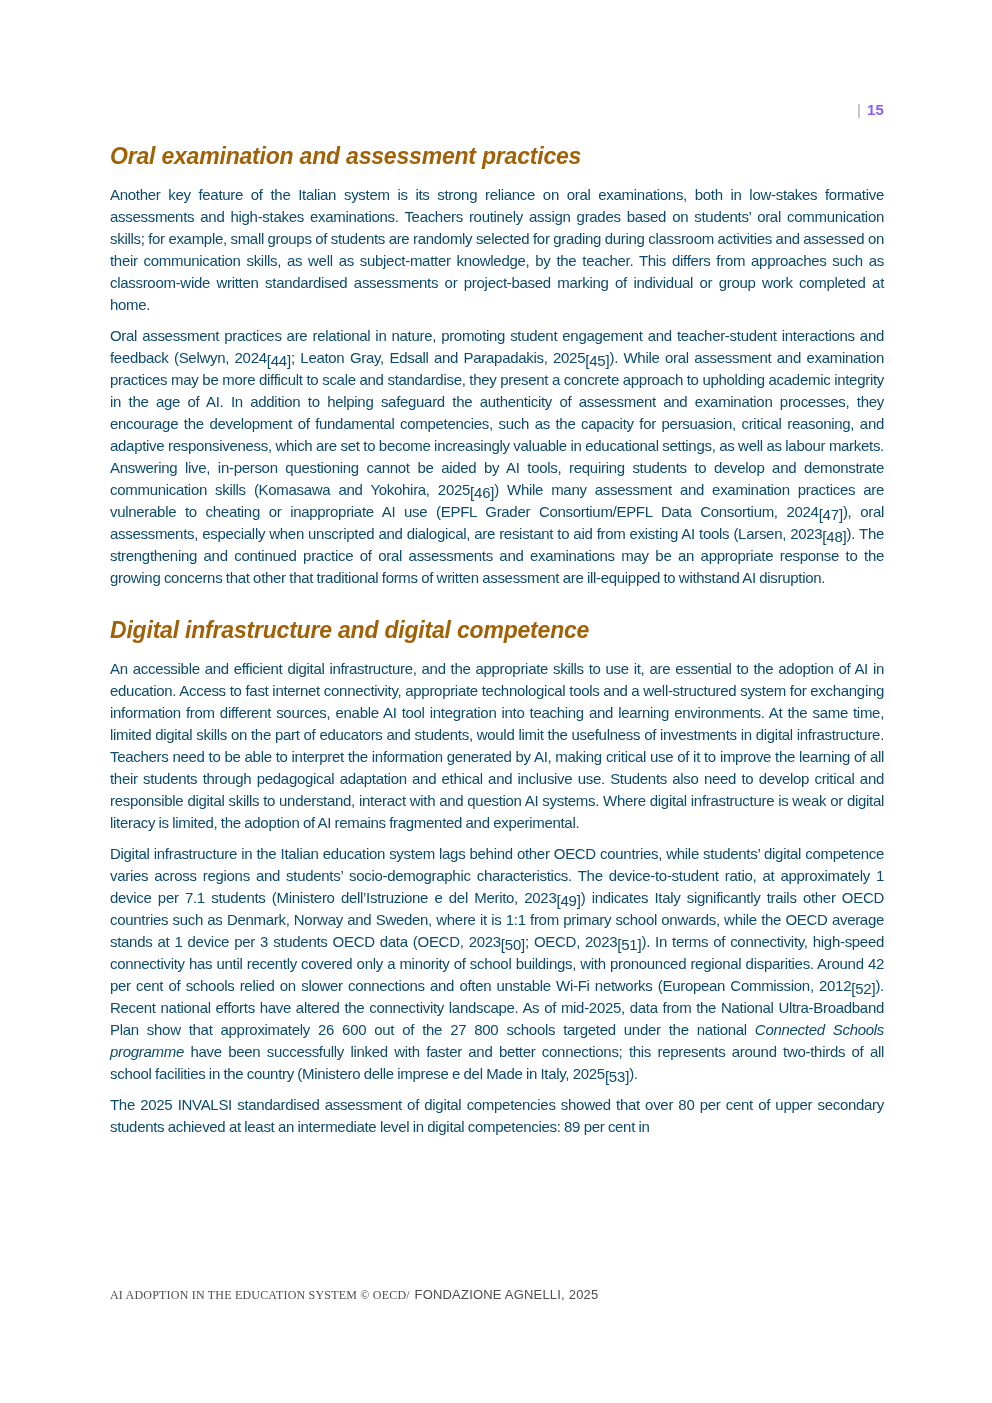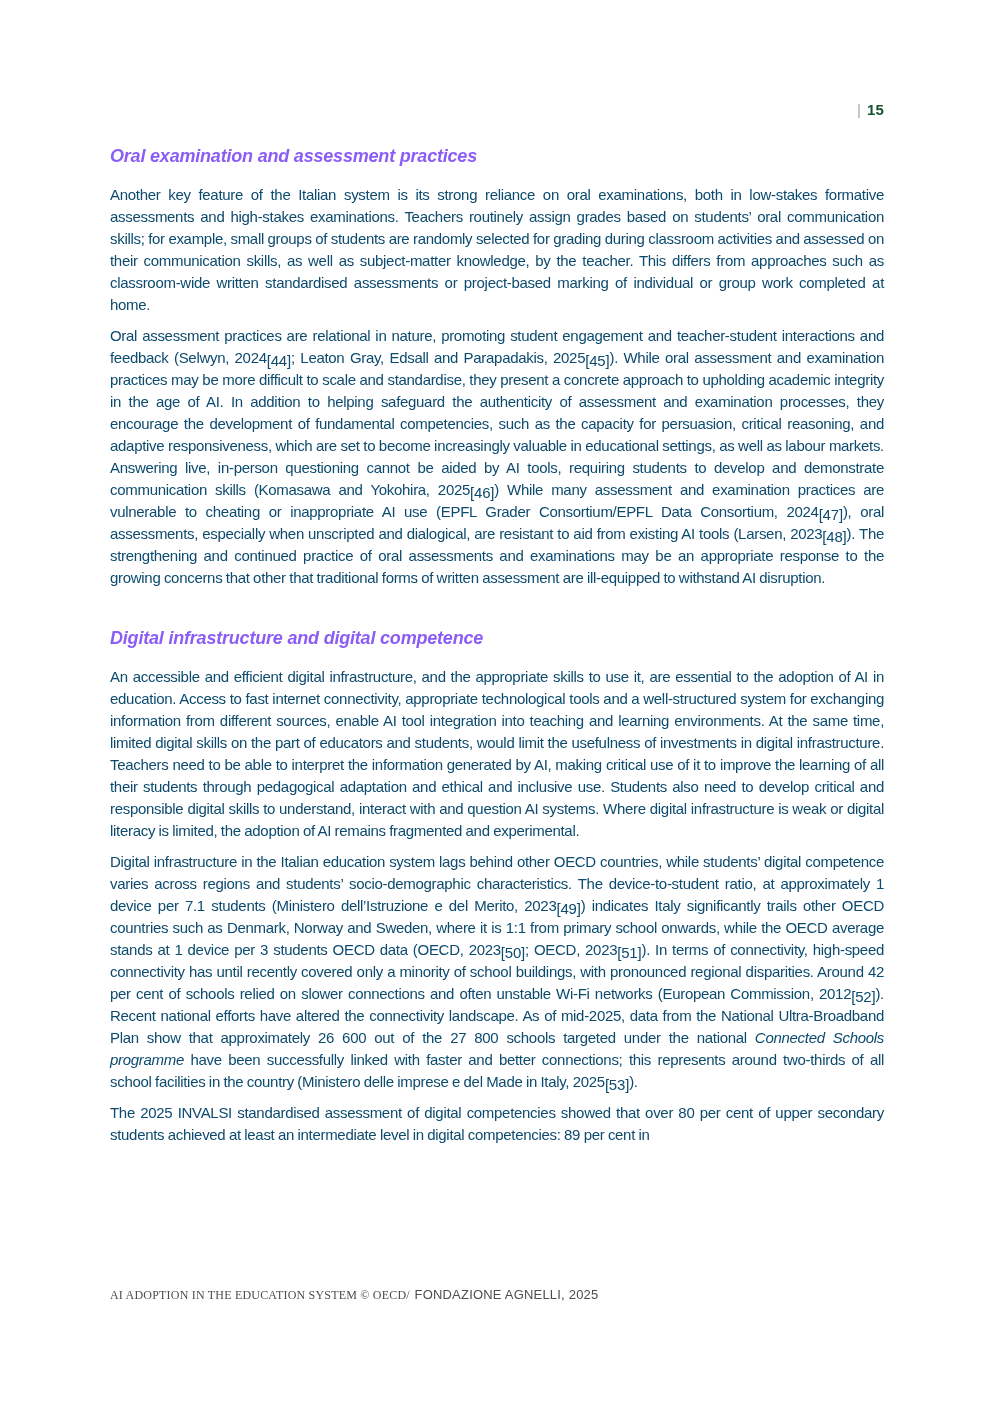--- a/index.html
+++ b/index.html
@@ -23,42 +23,42 @@
     text-align: right;
     font-size: 15px;
     line-height: 20px;
   }
   .page-sep {
     color: #a8a8a8;
     font-weight: 400;
     padding-right: 6px;
   }
   .page-num {
-    color: #14532d;
+    color: #8b5cf6;
     font-weight: 700;
     letter-spacing: 0.2px;
   }
   .content {
     position: absolute;
     top: 145px;
     left: 110px;
     width: 774px;
   }
   .section-heading {
     margin: 0 0 16px 0;
-    font-size: 18px;
+    font-size: 23px;
     line-height: 23px;
     font-weight: 700;
     font-style: italic;
-    color: #8b5cf6;
+    color: #a16207;
     letter-spacing: -0.2px;
     font-stretch: 92%;
   }
   section + section .section-heading {
-    margin-top: 38px;
+    margin-top: 30px;
     font-style: italic;
   }
   .body-para {
     margin: 0 0 9px 0;
     font-size: 15px;
     line-height: 22px;
     text-align: justify;
     color: #0c4a6e;
     letter-spacing: -0.3px;
     word-spacing: -0.4px;

